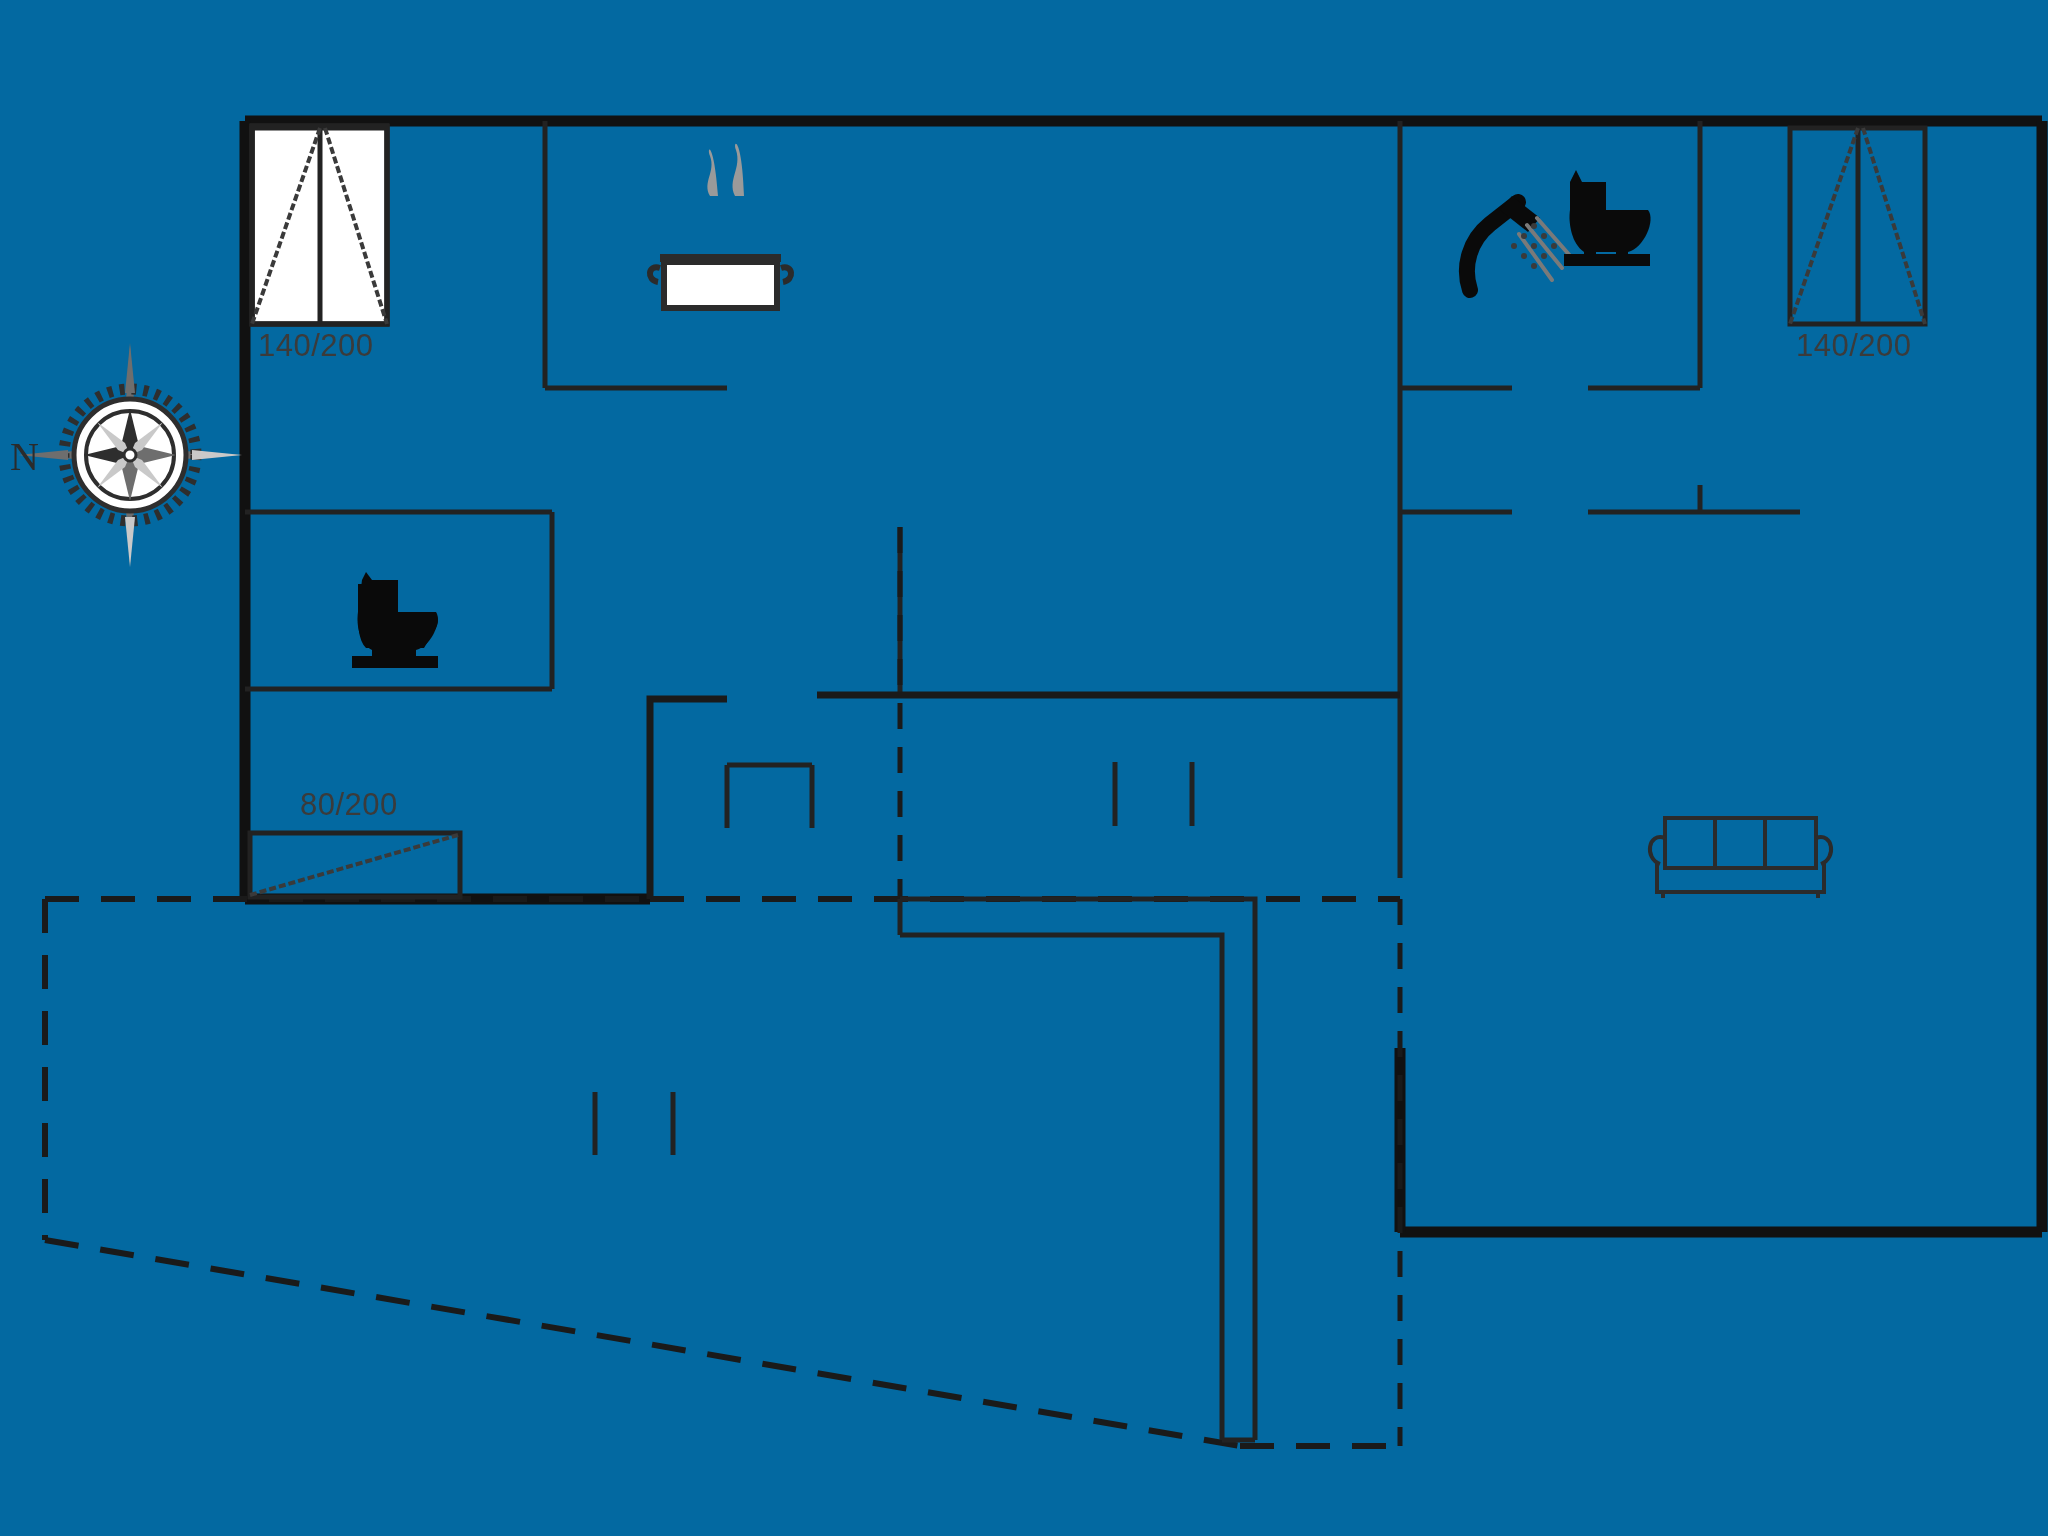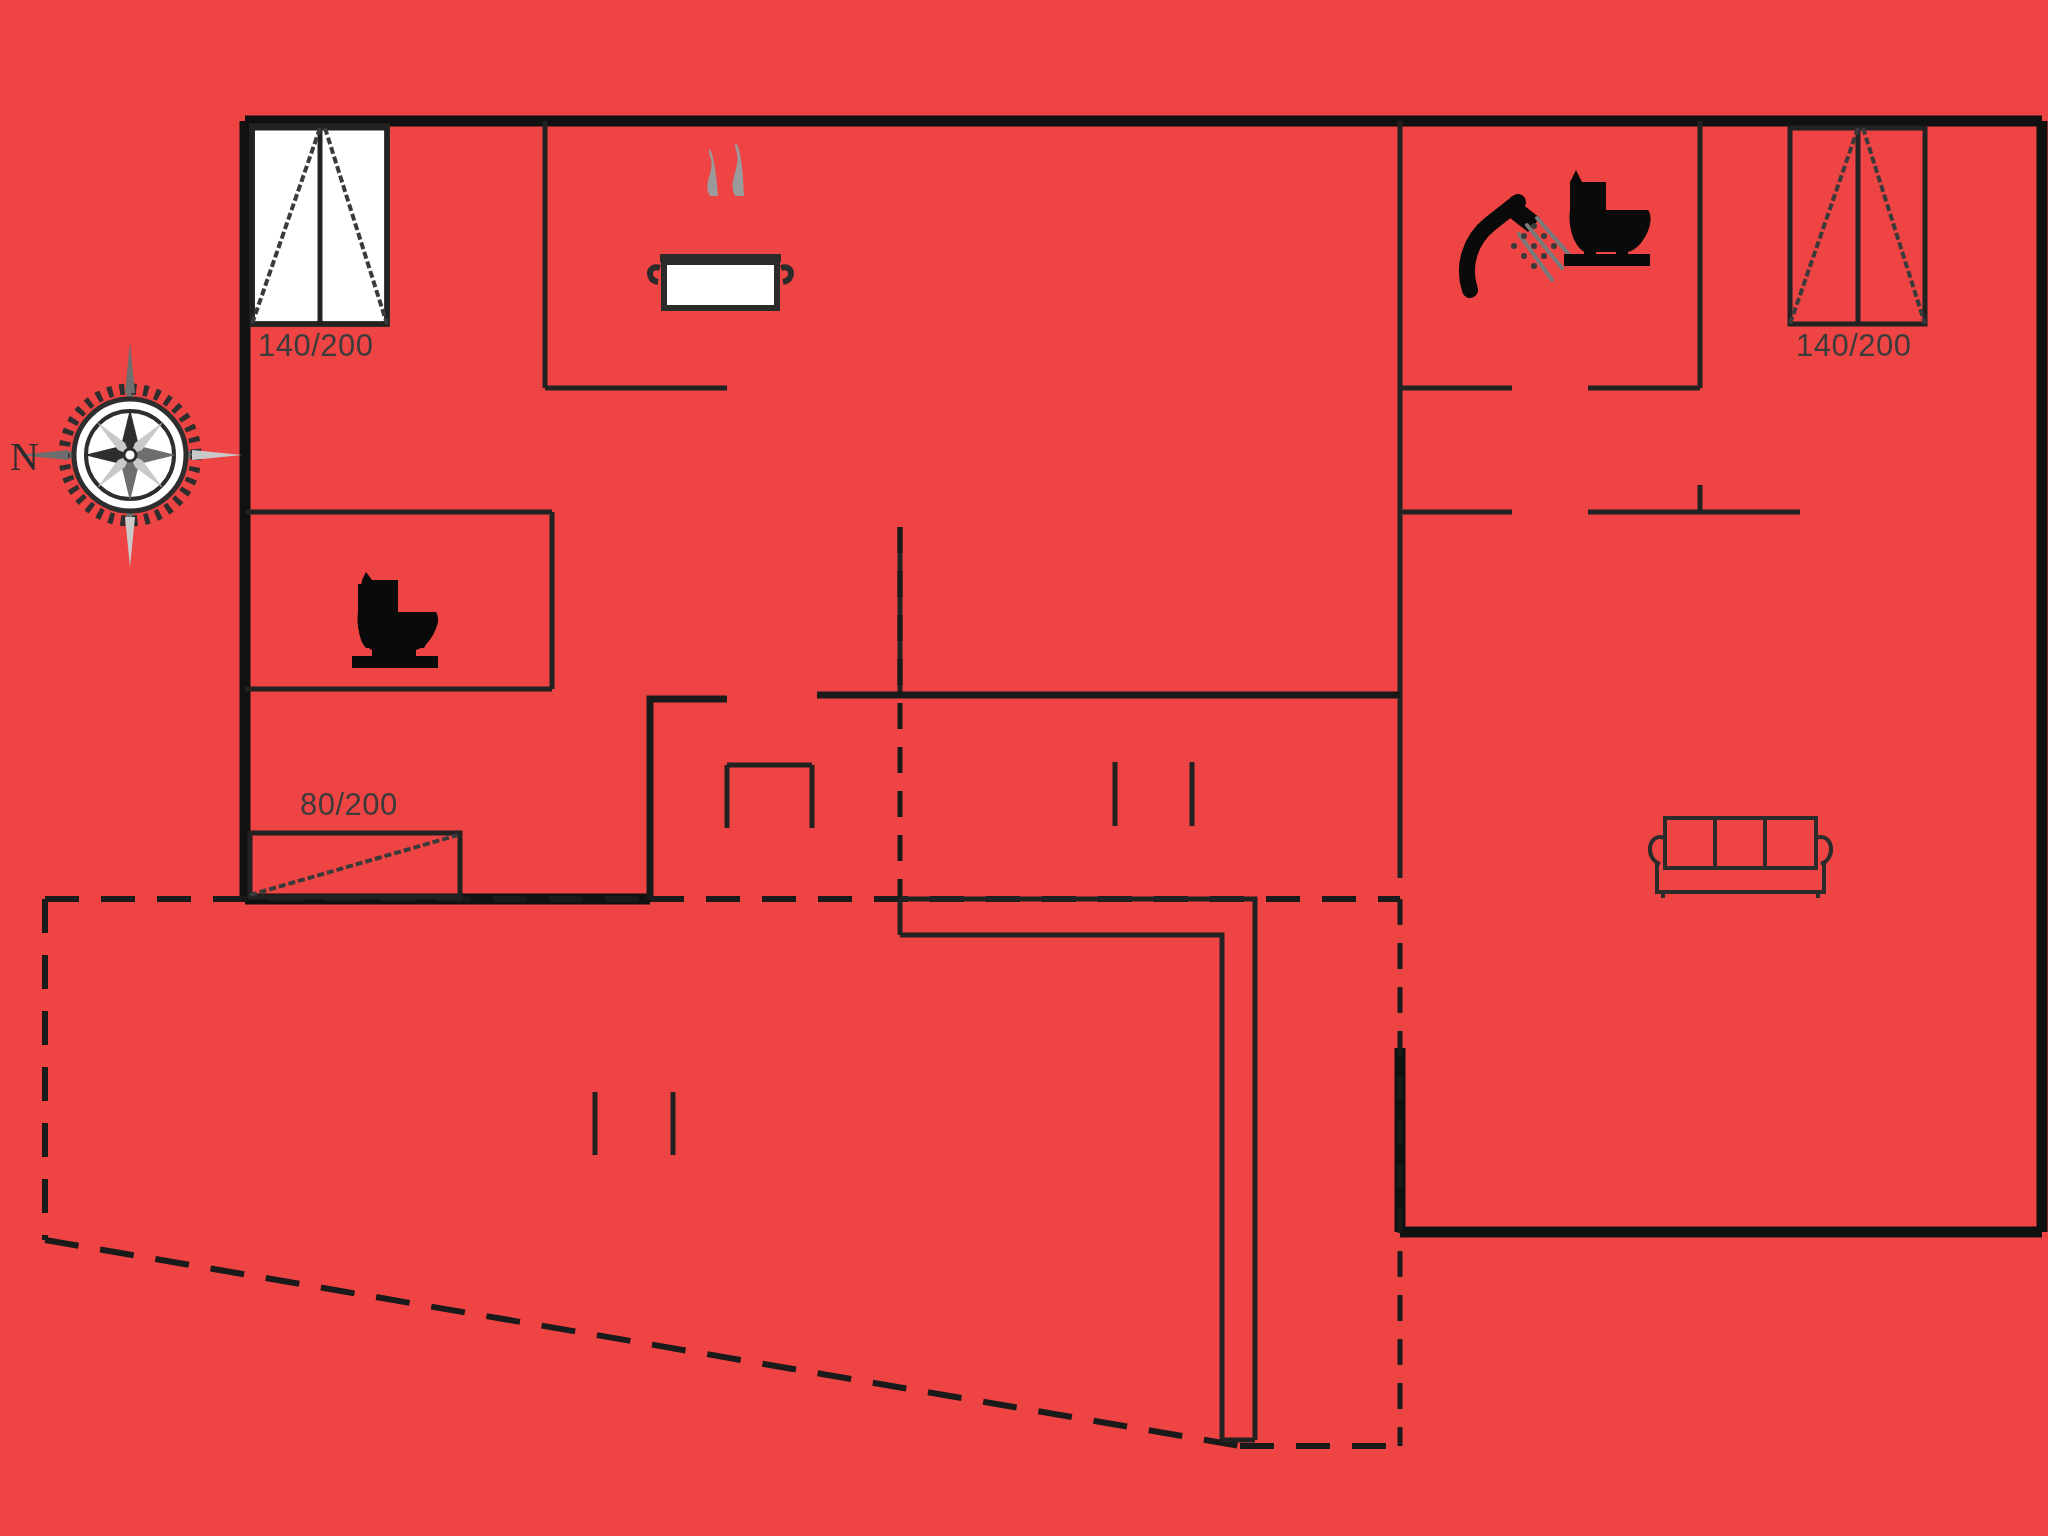--- a/index.html
+++ b/index.html
@@ -10,21 +10,21 @@
   body {
     width: 2048px;
     height: 1536px;
     font-family: "Liberation Serif", serif;
     overflow: hidden;
   }
   #plan-root {
     position: relative;
     width: 2048px;
     height: 1536px;
-    background: #ef4444;
+    background: #0369a1;
   }
   svg.plan {
     position: absolute;
     top: 0;
     left: 0;
     width: 2048px;
     height: 1536px;
     display: block;
   }
   .wall-thick {

